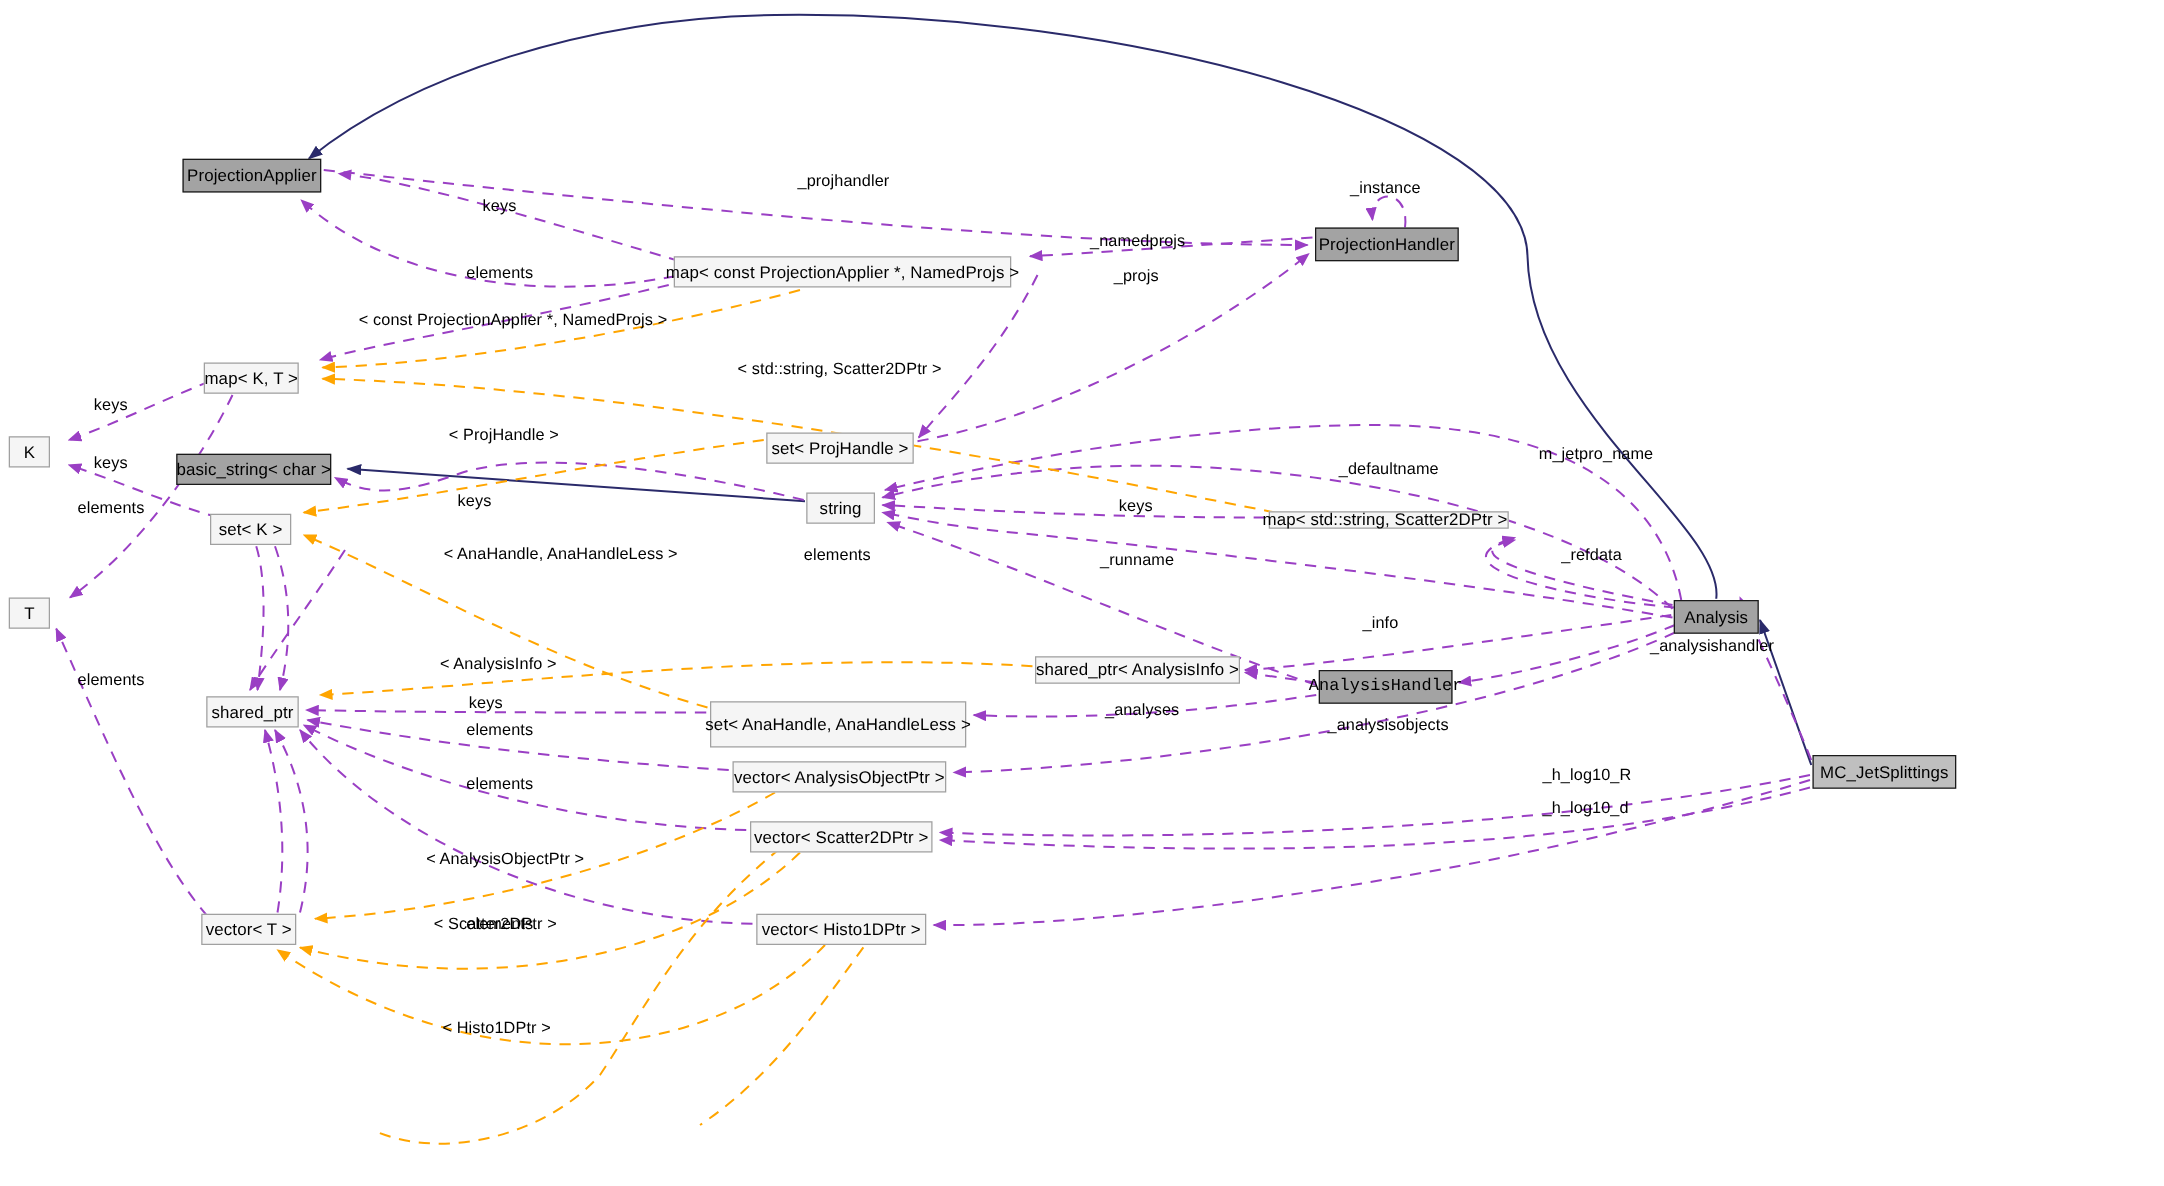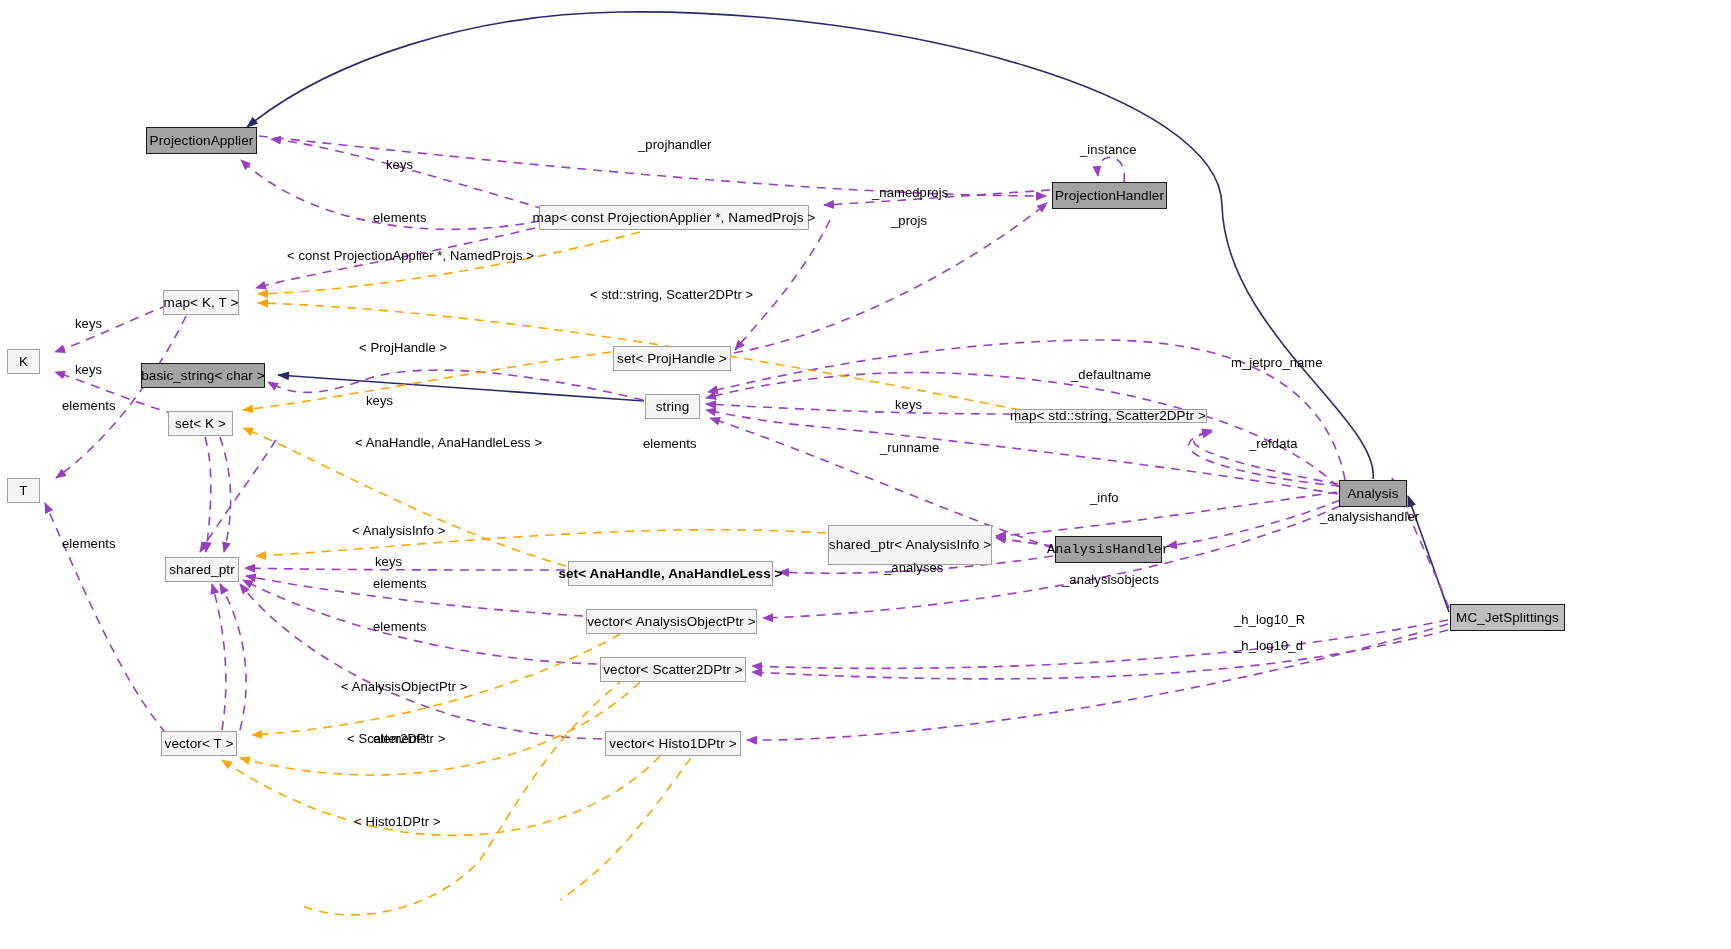--- a/index.html
+++ b/index.html
@@ -203,30 +203,30 @@
       </div>
       <div class="node plain" style="left: 1015px; top: 409px; width: 192px; height: 14px; justify-content: flex-end;">
         <span>map&lt; std::string, Scatter2DPtr &gt;</span>
       </div>
       <div class="node plain" style="left: 7px; top: 478px; width: 33px; height: 25px;">
         <span>T</span>
       </div>
       <div class="node solid" style="left: 1339px; top: 480px; width: 68px; height: 27px;">
         <span>Analysis</span>
       </div>
-      <div class="node plain" style="left: 828px; top: 525px; width: 164px; height: 40px;">
+      <div class="node plain" style="left: 828px; top: 525px; width: 164px; height: 22px;">
         <span>shared_ptr&lt; AnalysisInfo &gt;</span>
       </div>
       <div class="node solid" style="left: 1055px; top: 536px; width: 107px; height: 27px; font-family: Liberation Mono, monospace;">
         <span>AnalysisHandler</span>
       </div>
       <div class="node plain" style="left: 165px; top: 557px; width: 74px; height: 25px;">
         <span>shared_ptr</span>
       </div>
-      <div class="node plain" style="left: 568px; top: 561px; width: 205px; height: 25px; font-weight: bold;">
+      <div class="node plain" style="left: 568px; top: 561px; width: 205px; height: 37px;">
         <span>set&lt; AnaHandle, AnaHandleLess &gt;</span>
       </div>
       <div class="node focus" style="left: 1450px; top: 604px; width: 115px; height: 27px;">
         <span>MC_JetSplittings</span>
       </div>
       <div class="node plain" style="left: 586px; top: 609px; width: 171px; height: 25px;">
         <span>vector&lt; AnalysisObjectPtr &gt;</span>
       </div>
       <div class="node plain" style="left: 600px; top: 657px; width: 146px; height: 25px;">
         <span>vector&lt; Scatter2DPtr &gt;</span>

